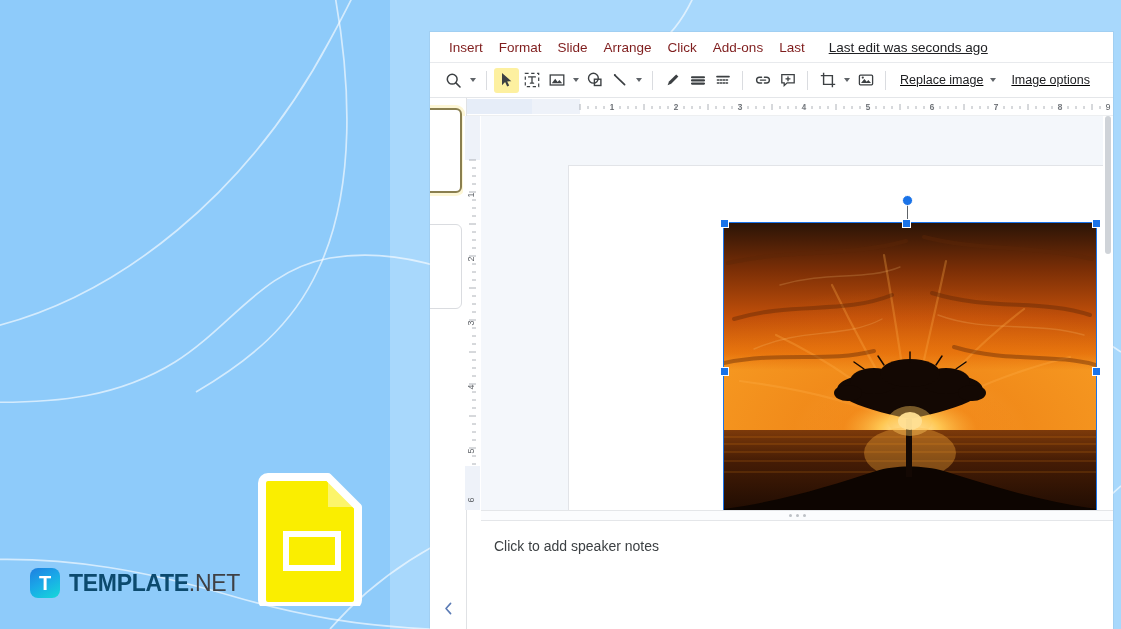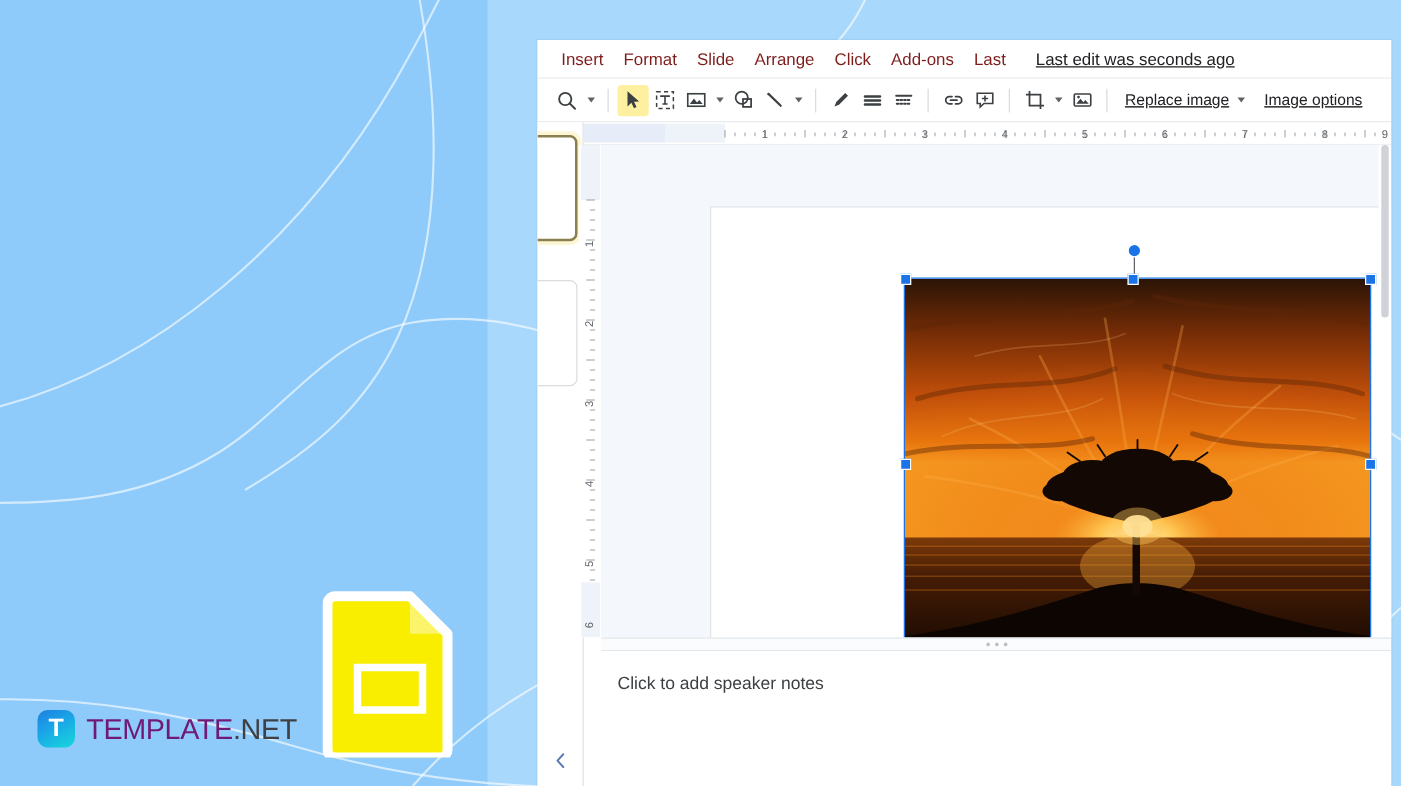--- a/index.html
+++ b/index.html
@@ -44,21 +44,21 @@
   
   .brand { position: absolute; left: 30px; top: 568px; display: flex; align-items: center; gap: 9px; }
   .brand-mark {
     width: 30px; height: 30px; border-radius: 8px;
     background: linear-gradient(150deg, #1e7fe0 0%, #1aa7e8 45%, #16d9d9 100%);
     display: flex; align-items: center; justify-content: center;
     color: #fff; font-size: 20px; font-weight: 700; line-height: 1;
     font-family: "Liberation Sans", sans-serif;
   }
   .brand-text { font-size: 23px; letter-spacing: -0.3px; line-height: 1; }
-  .brand-text .b1 { color: #701a75; font-weight: 400; }
+  .brand-text .b1 { color: #0c4a6e; font-weight: 700; }
   .brand-text .b2 { color: #3f4044; font-weight: 400; }
 
   
   #app {
     position: absolute; left: 430px; top: 32px;
     width: 683px; height: 597px;
     background: #ffffff;
     overflow: hidden;
     box-shadow: 0 0 0 1px rgba(0,0,0,0.04);
   }

